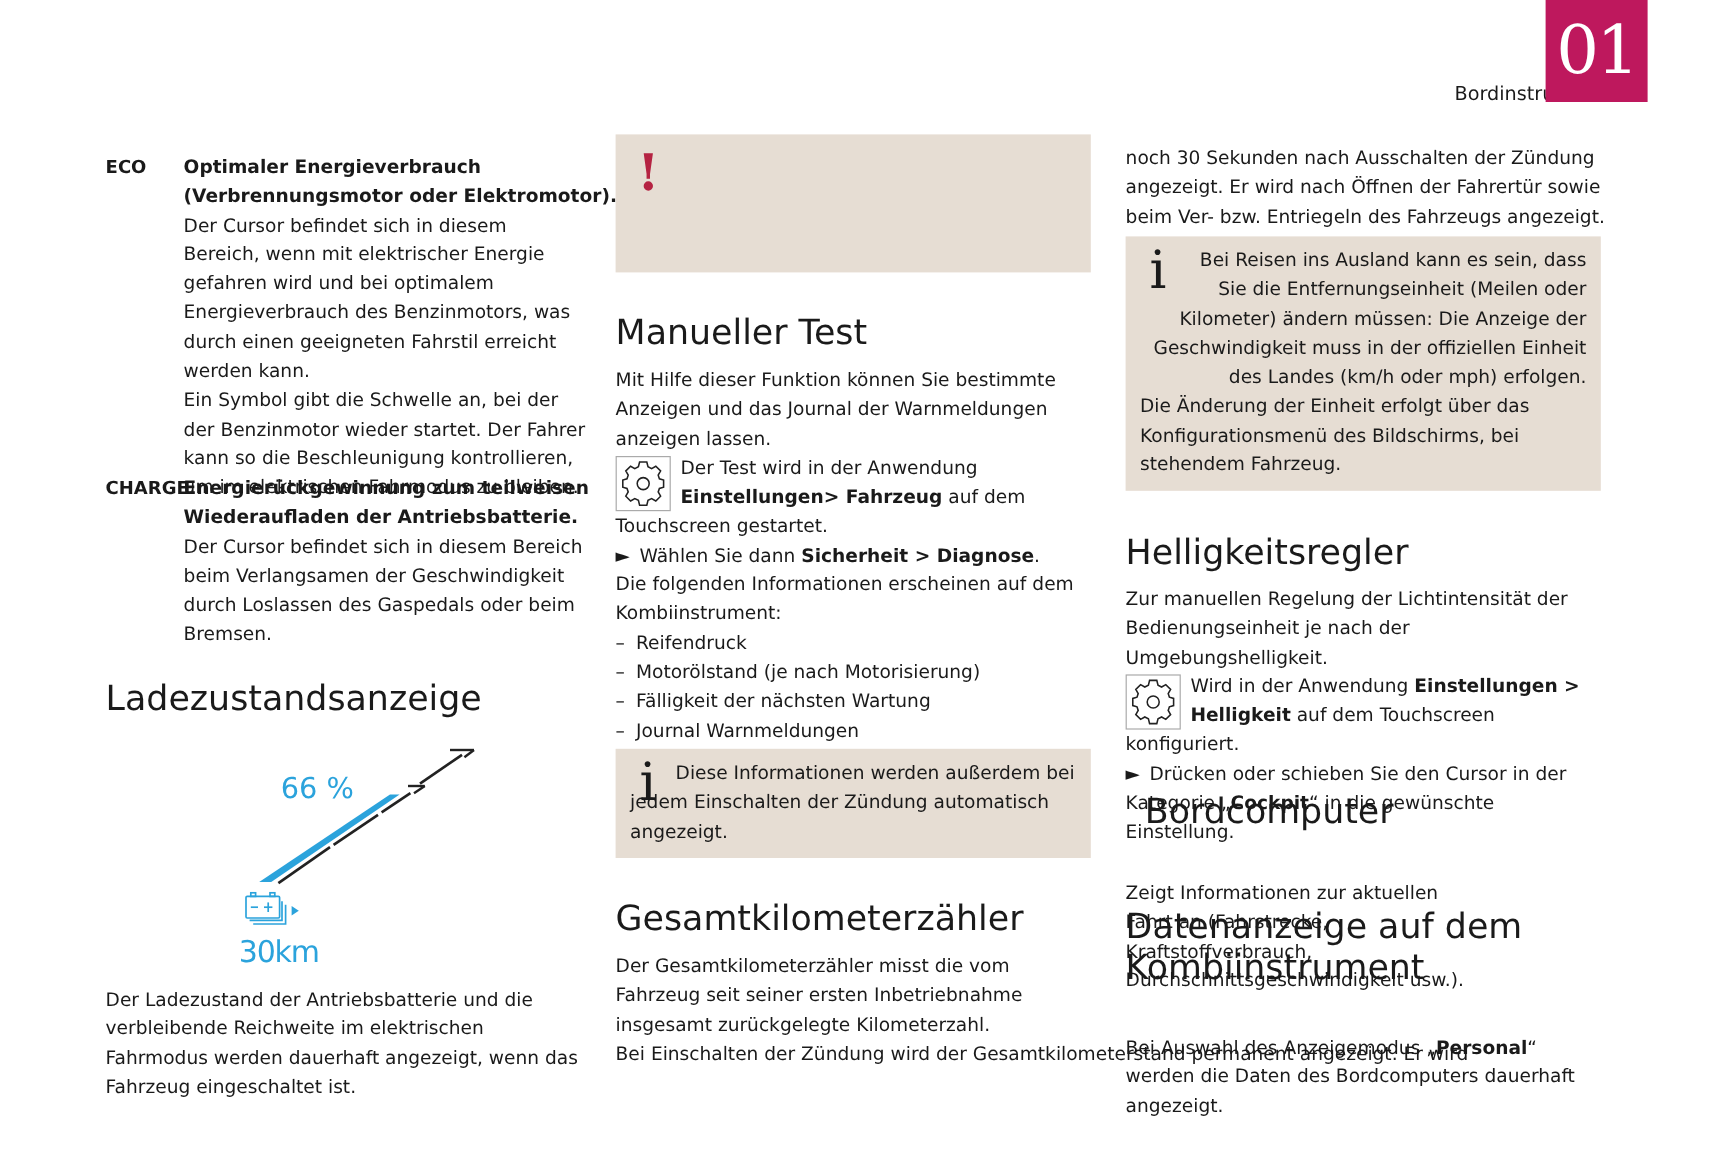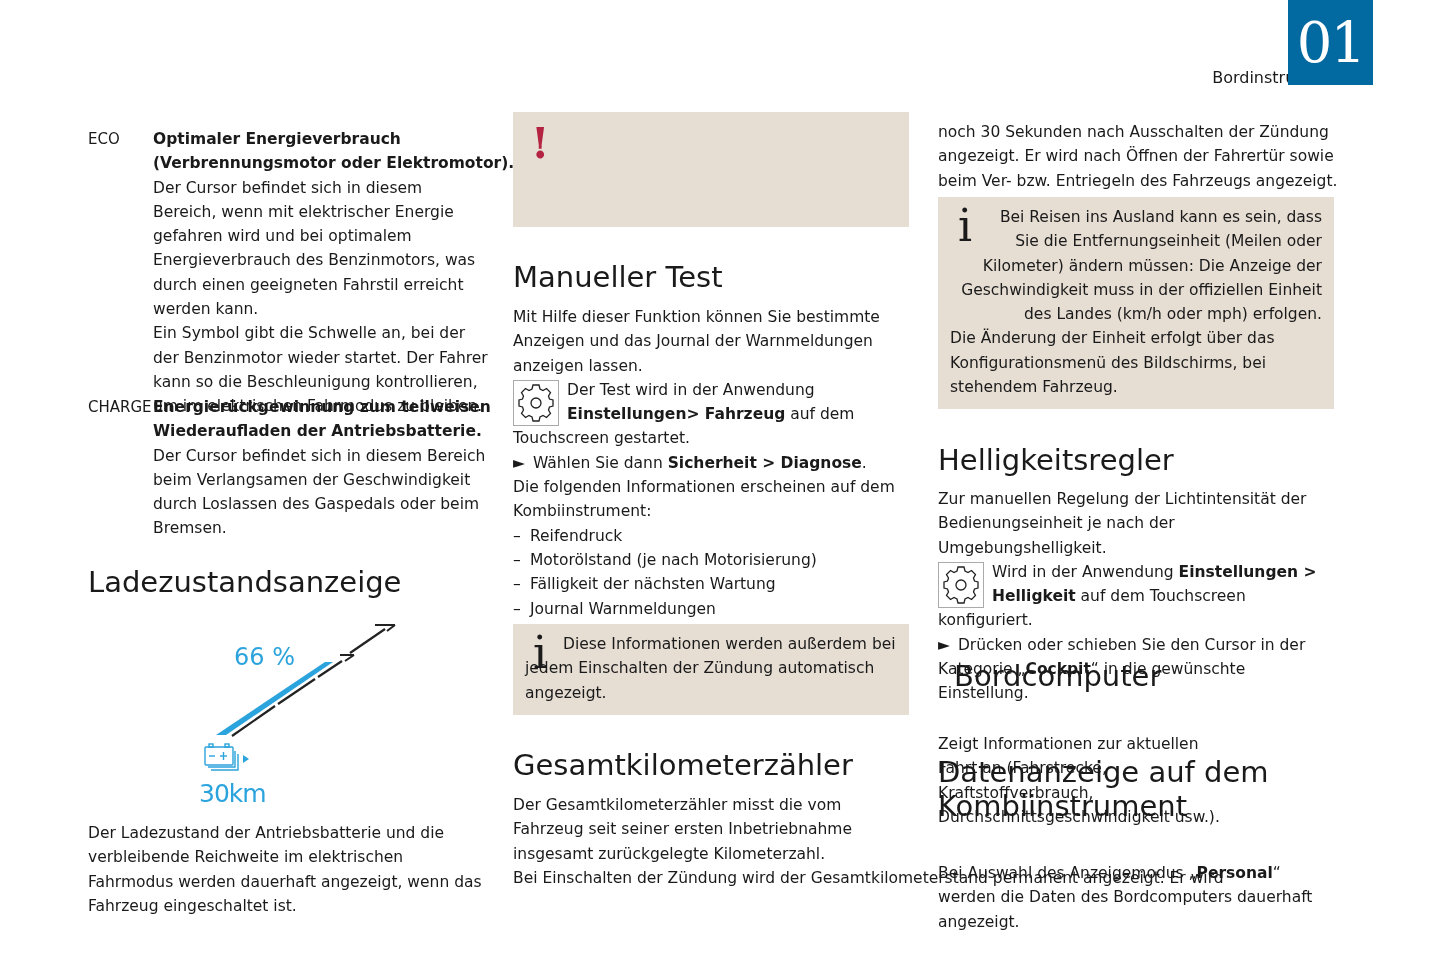--- a/index.html
+++ b/index.html
@@ -11,32 +11,32 @@
   .page-num {
     position: absolute; right: 98px; top: 48px;
     font-size: 16px; font-weight: bold; text-align: right;
   }
   .section-name {
     position: absolute; right: 98px; top: 68px;
     font-size: 16px; text-align: right;
   }
   .chapter-tab {
     position: absolute; left: 1288px; top: 0; width: 85px; height: 85px;
-    background: #0369a1; color: #fff;
+    background: #be185d; color: #fff;
     font-family: "DejaVu Serif", "Liberation Serif", serif;
     font-size: 56px; line-height: 85px; text-align: center; letter-spacing: -2px;
   }
   .col { position: absolute; top: 0; }
   .col1 { left: 88px; width: 400px; }
   .col2 { left: 513px; width: 396px; }
   .col3 { left: 938px; width: 396px; }
   .t { font-size: 15.5px; line-height: 24.3px; }
   .b { font-weight: bold; }
   .def { position: absolute; }
-  .def .term { position: absolute; left: 0; font-weight: normal; font-size: 15px; line-height: 24.3px; }
+  .def .term { position: absolute; left: 0; font-weight: bold; font-size: 15px; line-height: 24.3px; }
   .def .body { position: absolute; left: 65px; width: 335px; }
   h2 {
     margin: 0; font-weight: normal; font-size: 29px; line-height: 34px; color: #1a1a1a;
     position: absolute;
   }
   .box {
     position: absolute; background: #e6ddd3; padding: 8px 12px 10px 12px; box-sizing: border-box;
   }
   .box .icon-warn {
     position: absolute; left: 18px; top: 10px; color: #b52342;

